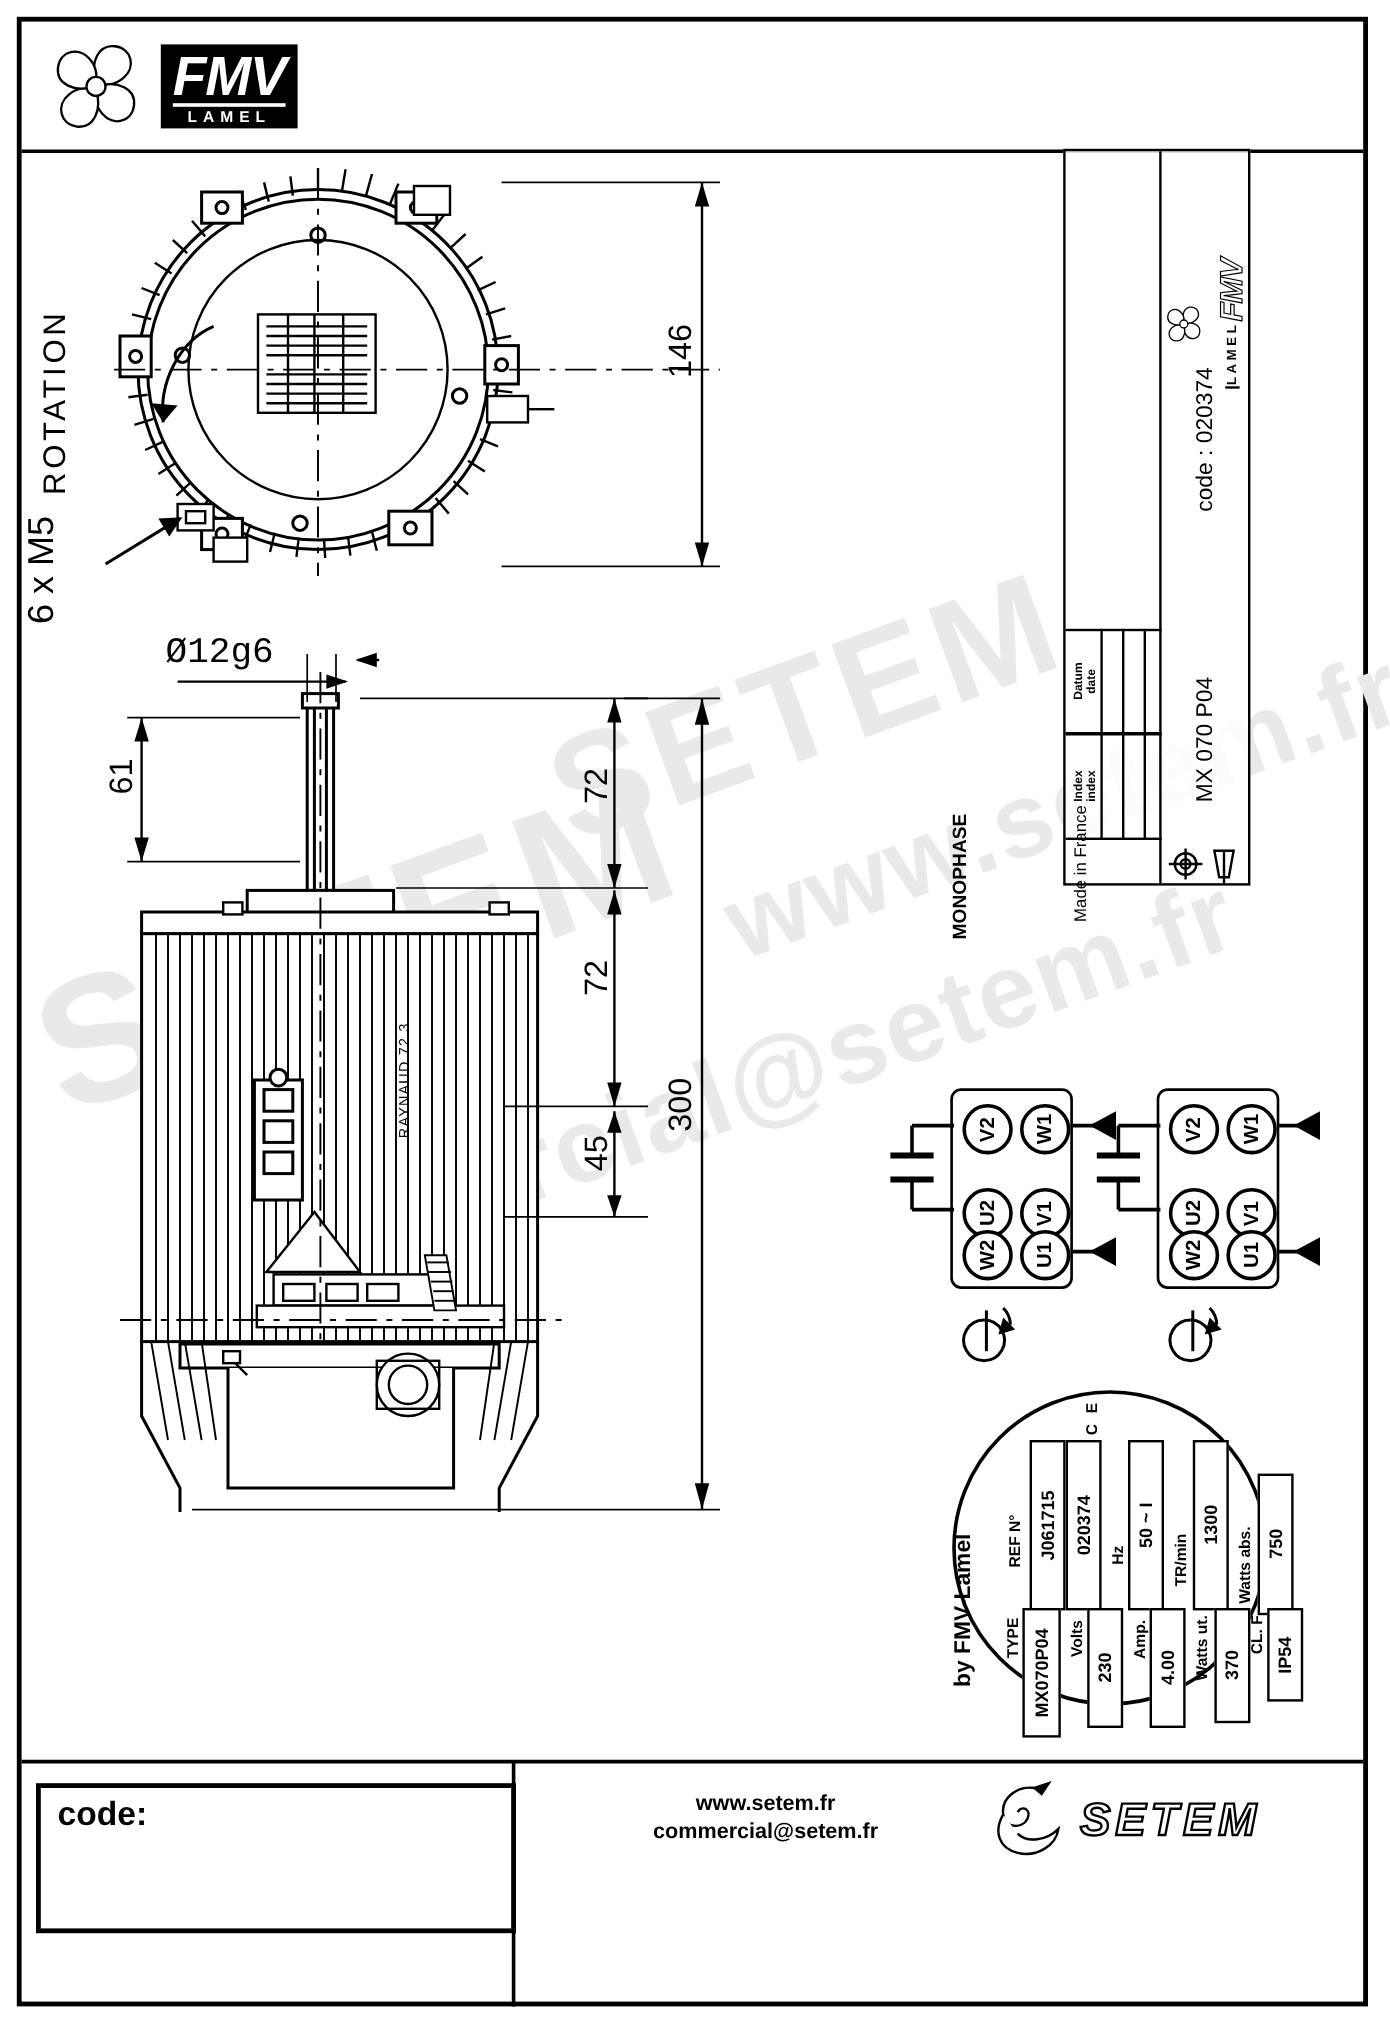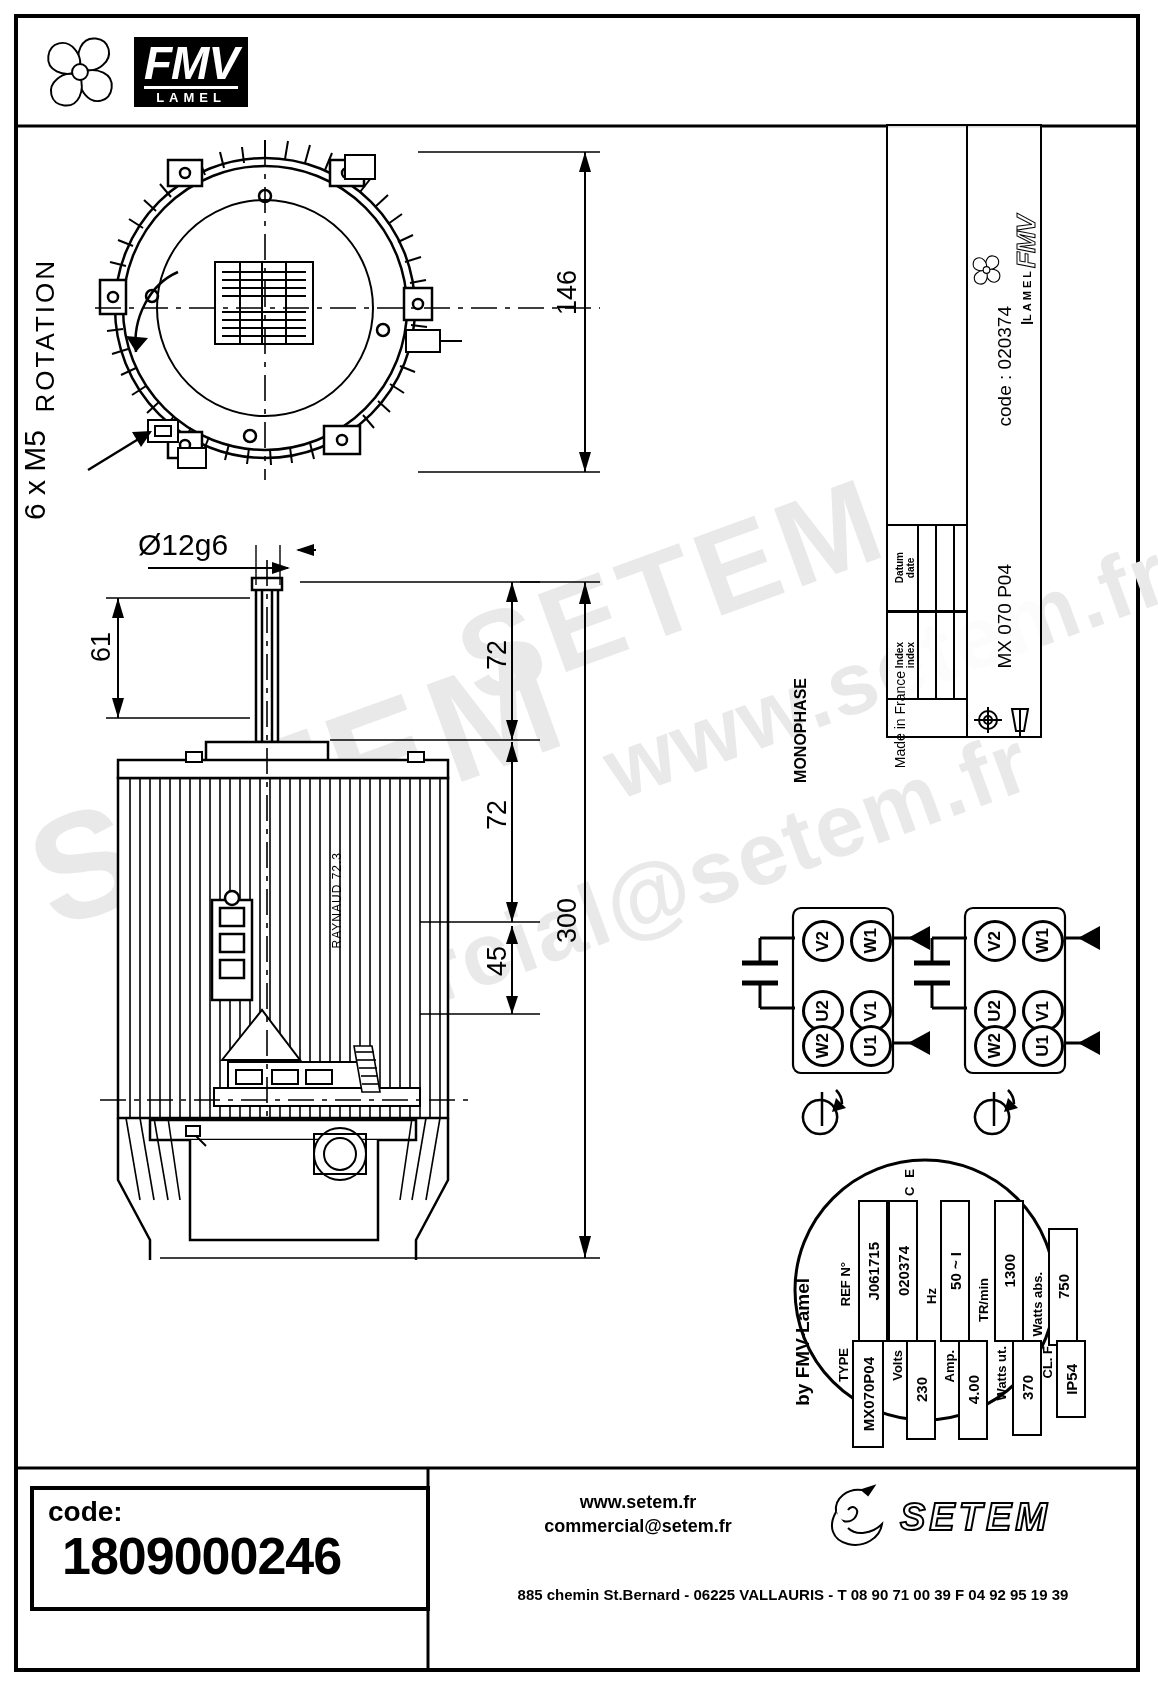--- a/index.html
+++ b/index.html
@@ -64,21 +64,21 @@
   .codebox{position:absolute;left:12px;top:18px;width:400px;height:125px;border:4px solid #000;box-sizing:border-box;text-align:center;}
   .codebox .cw{position:absolute;left:14px;top:6px;font-size:28px;font-weight:bold;}
   .codebox .cn{position:absolute;left:28px;top:36px;font-size:52px;font-weight:bold;letter-spacing:-1px;}
   .fmid{position:absolute;left:455px;top:22px;width:330px;text-align:center;font-size:18px;font-weight:bold;line-height:1.35;}
   .faddr{position:absolute;left:430px;top:118px;width:690px;text-align:center;font-size:15px;font-weight:bold;}
   .setem-logo{position:absolute;left:800px;top:14px;display:flex;align-items:center;gap:6px;}
   .setem-word{font-size:38px;font-weight:bold;font-style:italic;letter-spacing:4px;
               -webkit-text-stroke:2px #000;color:#fff;font-family:"Liberation Sans",sans-serif;}
 
   
-  .dim{position:absolute;font-size:27px;font-weight:normal;font-family:Liberation Sans, sans-serif;z-index:6;}
+  .dim{position:absolute;font-size:27px;font-weight:normal;font-family:Liberation Mono, monospace;z-index:6;}
   .dimv{position:absolute;font-size:27px;z-index:6;}
 
   .anno{position:absolute;font-size:26px;z-index:6;font-family:"Liberation Sans",sans-serif;}
 
   
   .term{position:absolute;width:36px;height:36px;border-radius:50%;border:3px solid #000;
         background:#fff;display:flex;align-items:center;justify-content:center;z-index:7;}
   .term span{font-size:17px;font-weight:bold;}
   .mono{position:absolute;font-size:16px;font-weight:bold;z-index:6;}
 
@@ -629,27 +629,25 @@
     <div class="pl-lbl" style="left:250px;top:206px;">
       <span class="vt">CL. F</span></div>
     <div class="pl-cell" style="left:266px;top:200px;width:30px;height:78px;">
       <span class="vt">IP54</span>
       </div>
   </div>
 
   <div class="footer">
     <div class="codebox">
       <div class="cw">code:</div>
-      <div class="cn">1809000246</div>
     </div>
     <div class="fmid">
       <div>www.setem.fr</div>
       <div>commercial@setem.fr</div>
     </div>
-    <div class="faddr">885 chemin St.Bernard  -  06225 VALLAURIS  -  T 08 90 71 00 39   F 04 92 95 19 39</div>
     <div class="setem-logo">
       <svg width="76" height="70" viewBox="0 0 76 70">
         <g stroke="#000" stroke-width="2" fill="#fff">
           <path d="M44 8 C30 6 16 16 18 30 C20 42 34 42 38 34 C42 26 34 22 30 28"></path>
           <path d="M18 30 C10 44 14 58 30 62 C46 66 62 56 64 42 C54 52 38 54 30 46"></path>
           <path d="M44 8 L56 4 L50 13 Z" fill="#000"></path>
         </g>
       </svg>
       <span class="setem-word">SETEM</span>
     </div>

